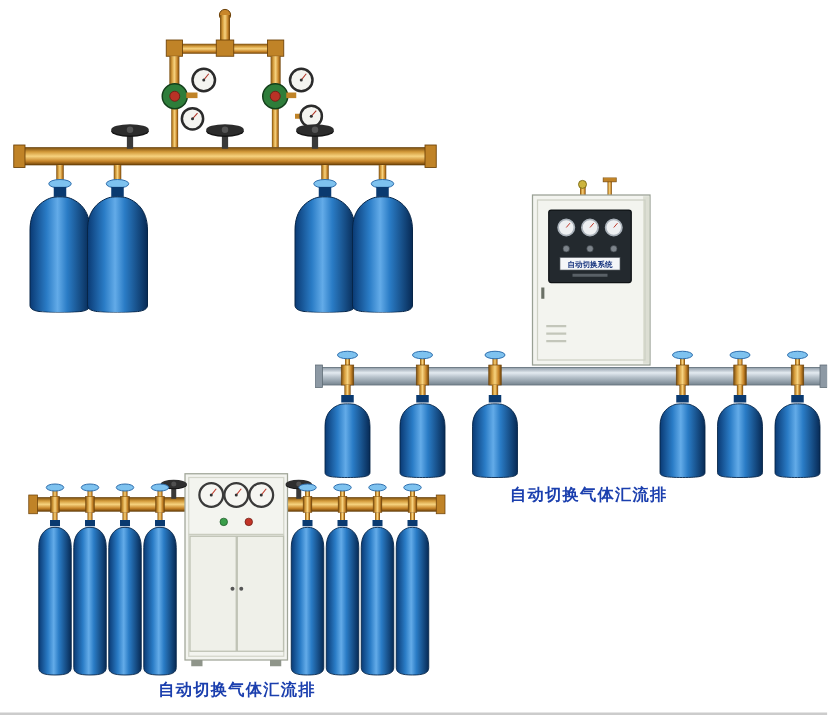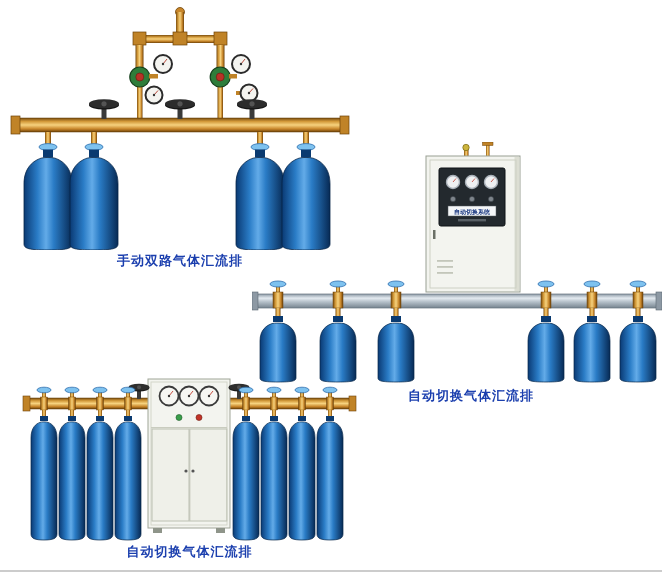--- a/index.html
+++ b/index.html
@@ -137,21 +137,20 @@
         <rect x="295" y="128" width="6" height="14" fill="url(#s1bV)"></rect>
         <ellipse cx="298" cy="143" rx="9" ry="3.4" fill="#7ec2ef" stroke="#2f6fae" stroke-width="0.8"></ellipse>
         <rect x="293" y="145.5" width="10" height="8" fill="#0a3a70"></rect>
       </g>
 
       <use href="#s1bottle" x="16" y="152" fill="url(#s1cyl)" stroke="#062548" stroke-width="0.8"></use>
       <use href="#s1bottle" x="62" y="152" fill="url(#s1cyl)" stroke="#062548" stroke-width="0.8"></use>
       <use href="#s1bottle" x="228" y="152" fill="url(#s1cyl)" stroke="#062548" stroke-width="0.8"></use>
       <use href="#s1bottle" x="274" y="152" fill="url(#s1cyl)" stroke="#062548" stroke-width="0.8"></use>
     </svg>
-    <figcaption class="caption" style="top:248px">手动双路气体汇流排</figcaption>
   </figure>
 
   <figure class="product" style="left:252px;top:142px;width:410px;height:264px">
     <svg viewBox="0 0 410 244" width="410" height="244" role="img">
       <defs>
         <linearGradient id="s2bV" x1="0" y1="0" x2="1" y2="0">
           <stop offset="0" stop-color="#7a4d0e"></stop>
             <stop offset="0.25" stop-color="#d39a3a"></stop>
           <stop offset="0.5" stop-color="#f6d27e"></stop>
             <stop offset="0.78" stop-color="#c8862a"></stop>

